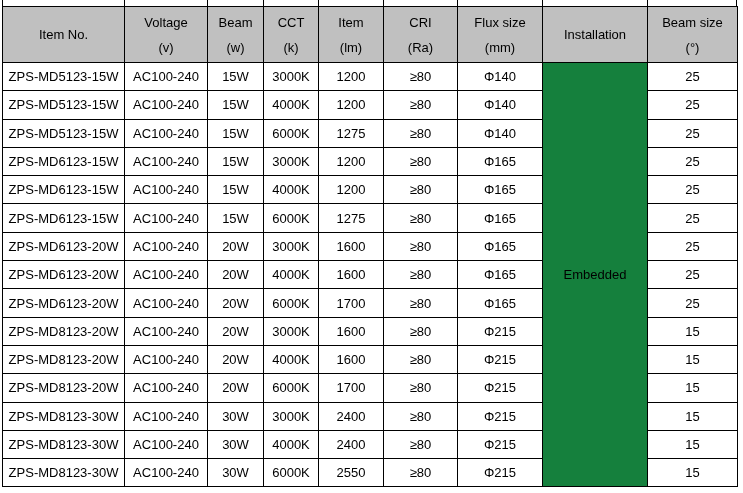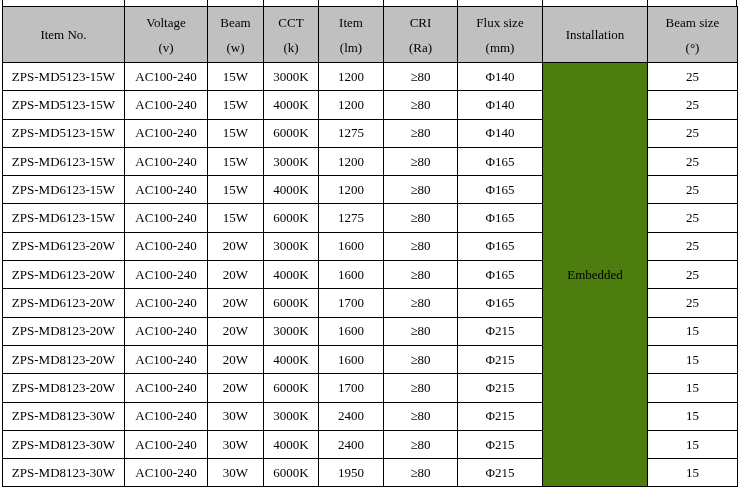--- a/index.html
+++ b/index.html
@@ -7,21 +7,21 @@
     padding: 0;
     background: #ffffff;
     width: 743px;
     height: 493px;
     overflow: hidden;
   }
   #stage {
     position: relative;
     width: 743px;
     height: 493px;
-    font-family: Liberation Serif, serif;
+    font-family: Liberation Sans, sans-serif;
     color: #000000;
   }
   
   .stub {
     position: absolute;
     top: 0;
     width: 1px;
     height: 7px;
     background: #000;
   }
@@ -43,21 +43,21 @@
     white-space: nowrap;
   }
   table.spec thead tr { height: 56px; }
   table.spec tbody tr { height: 28.3px; }
   table.spec th {
     background: #c0c0c0;
     font-weight: normal;
   }
   .hl, .hu { display: block; line-height: 25px; }
   .hu:empty { display: none; }
-  td.install-cell { background: #4d7c0f; }
+  td.install-cell { background: #15803d; }
 </style>
 </head>
 <body>
 
 <div id="stage">
   <div id="stubs">
       <div class="stub" style="left: 2px;"></div>
       <div class="stub" style="left: 124px;"></div>
       <div class="stub" style="left: 207px;"></div>
       <div class="stub" style="left: 263px;"></div>
@@ -261,20 +261,20 @@
           <td>2400</td>
           <td>≥80</td>
           <td>Φ215</td>
           <td>15</td>
         </tr>
         <tr>
           <td>ZPS-MD8123-30W</td>
           <td>AC100-240</td>
           <td>30W</td>
           <td>6000K</td>
-          <td>1950</td>
+          <td>2550</td>
           <td>≥80</td>
           <td>Φ215</td>
           <td>15</td>
         </tr>
       </tbody>
   </table>
 </div>
 
 </body></html>

